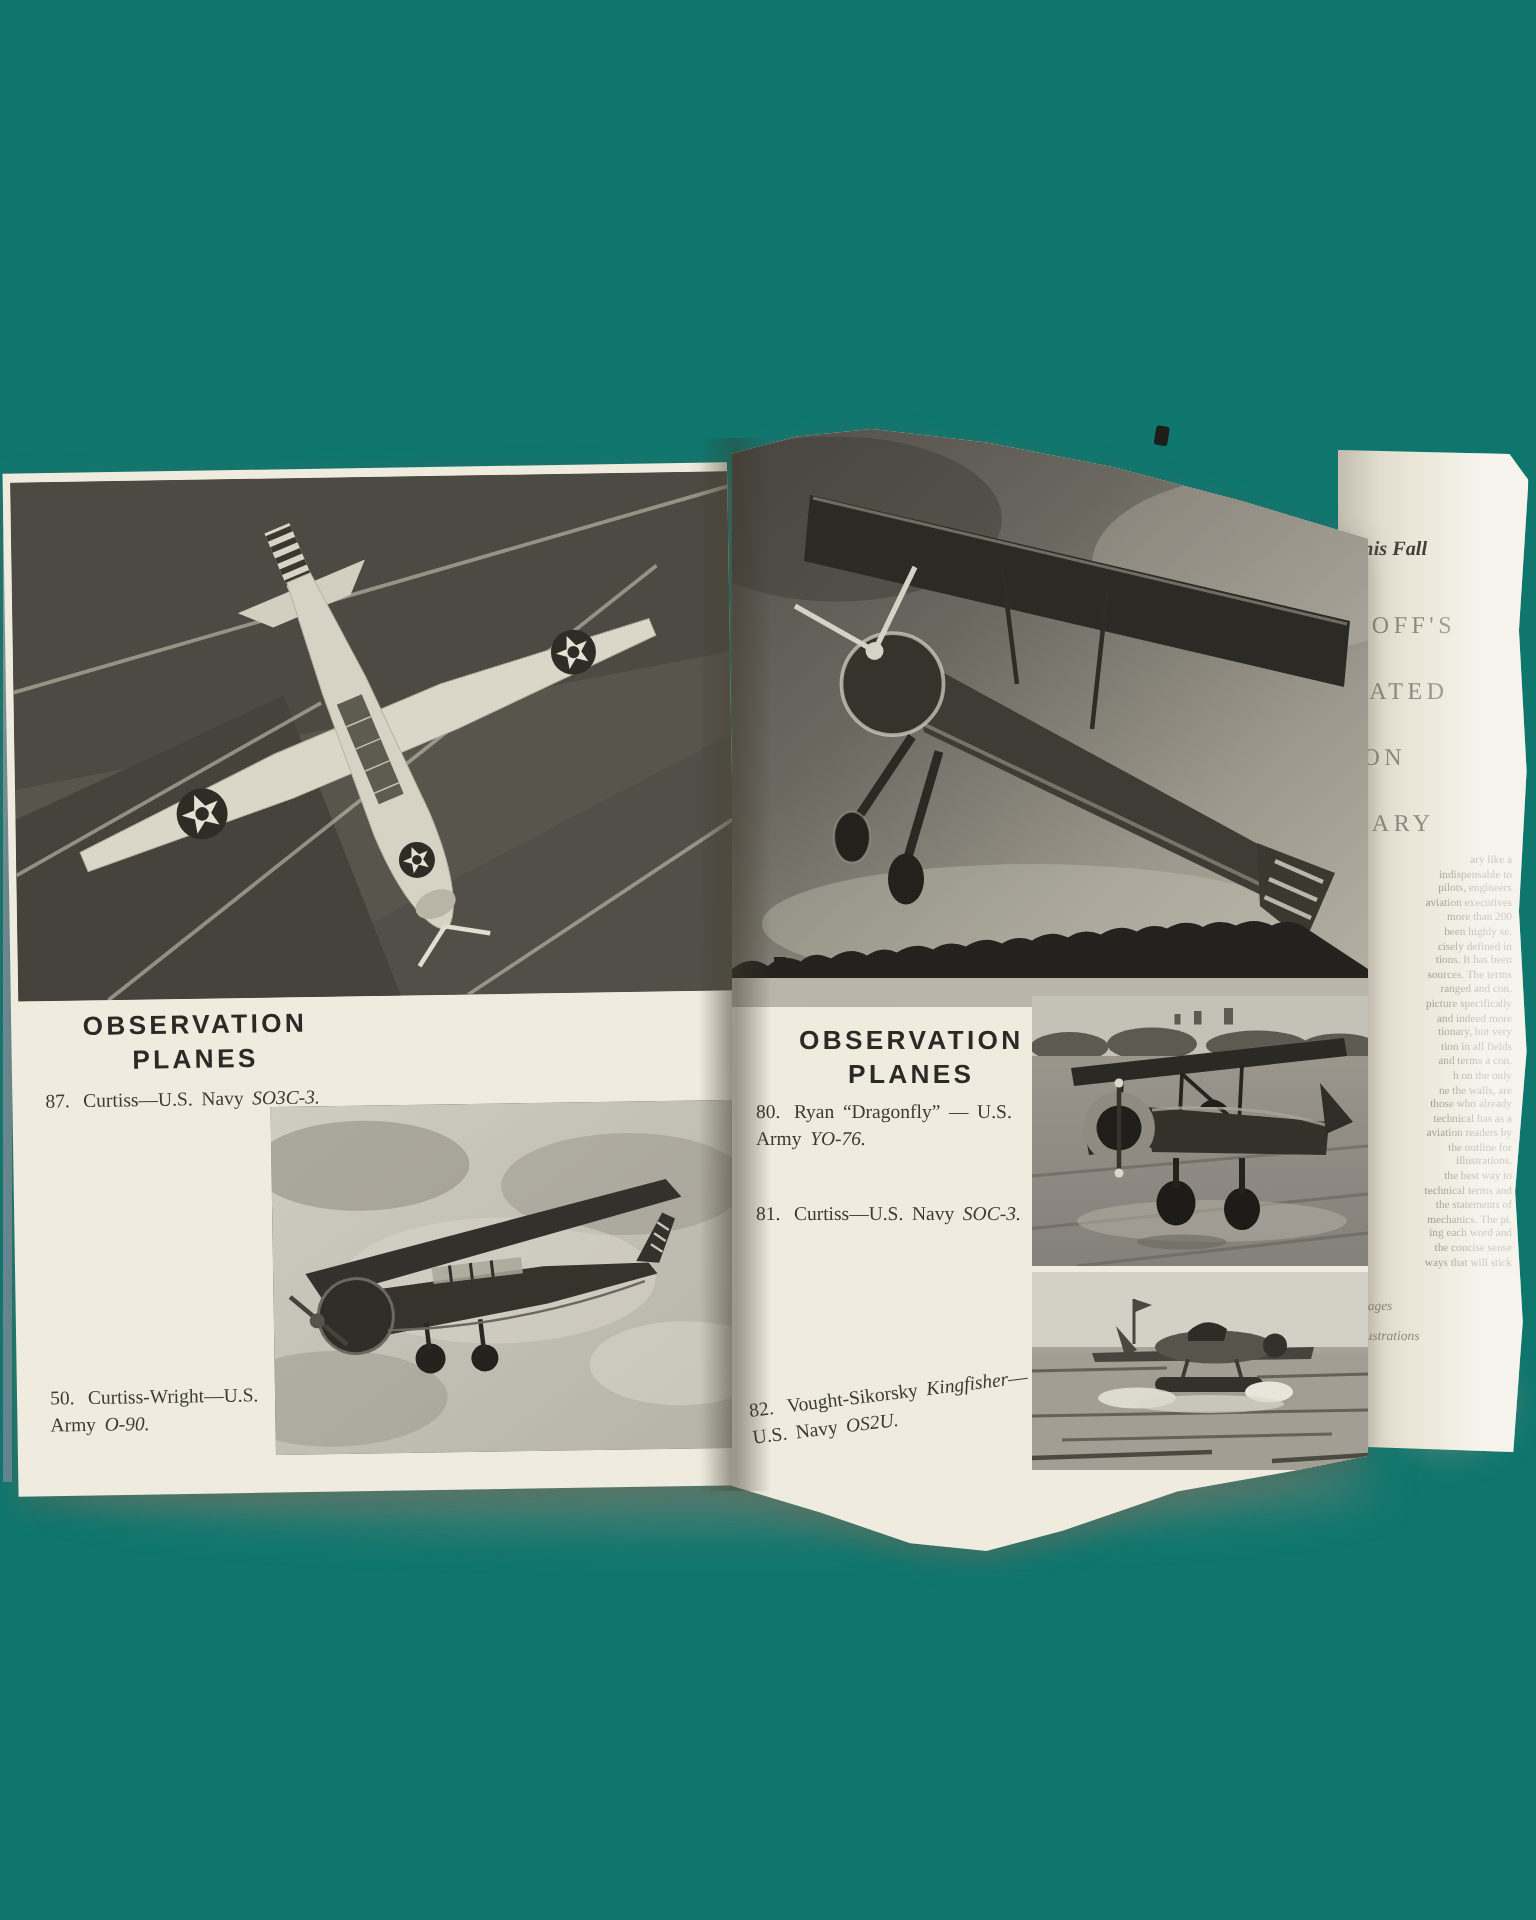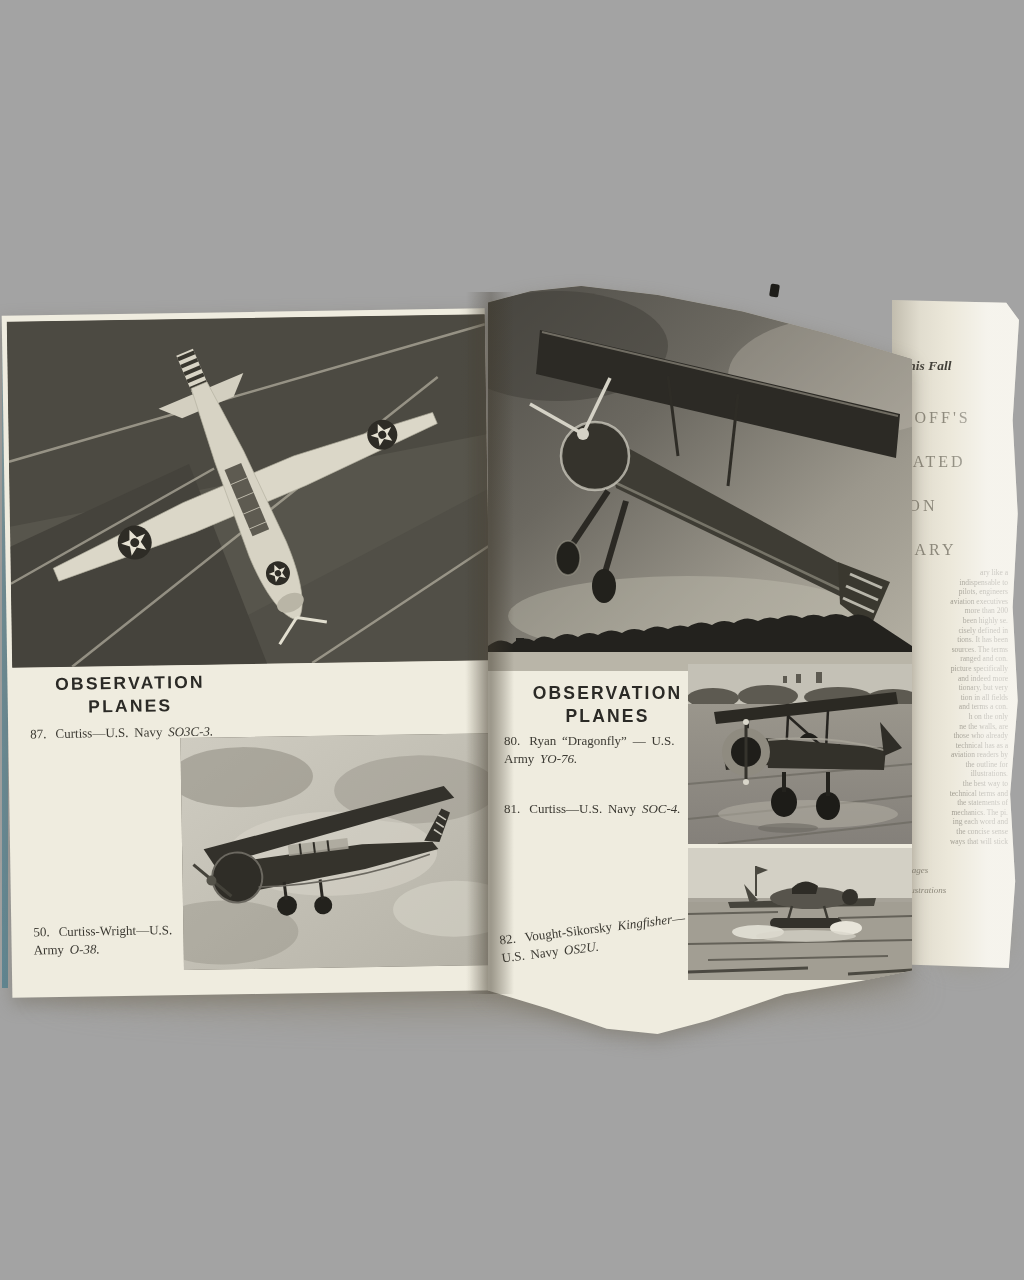--- a/index.html
+++ b/index.html
@@ -1,16 +1,16 @@
 <!DOCTYPE html>
 <html><head>
 <meta charset="utf-8">
 <style>
   html,body{margin:0;padding:0;background:#ffffff;}
-  .stage{position:relative;width:1024px;height:1280px;background:#a3a3a3;overflow:hidden;
+  .stage{position:relative;width:1024px;height:1280px;background:#0f766e;overflow:hidden;
          font-family:"Liberation Sans",sans-serif;}
   .floor-shadow{position:absolute;left:40px;top:960px;width:880px;height:60px;border-radius:50%;
          background:rgba(140,134,118,.45);filter:blur(14px);}
   .flap-shadow{position:absolute;left:920px;top:900px;width:90px;height:70px;border-radius:50%;
          background:rgba(150,144,128,.4);filter:blur(10px);}
   .page-wrap{position:absolute;inset:0;filter:drop-shadow(0 7px 9px rgba(110,104,88,.45));}
   .cover-edge{position:absolute;left:2px;top:320px;width:6px;height:668px;
          background:linear-gradient(#8aa8b1 0%,#6d909c 40%,#5f8794 100%);}
   .page{position:absolute;background:#efecdf;}
   .left-page{left:7px;top:312px;width:483px;height:682px;transform:rotate(-0.9deg);}
@@ -222,21 +222,21 @@
           <circle cx="-16" cy="40" r="9" fill="#23221d"></circle>
               <line x1="-16" y1="14" x2="-16" y2="34" stroke="#2a2823" stroke-width="3"></line>
           <line x1="-140" y1="-16" x2="-106" y2="20" stroke="#44423a" stroke-width="3"></line>
           <circle cx="-124" cy="2" r="5" fill="#55534a"></circle>
           <path d="M -78,14 Q 10,22 96,2" stroke="#6b6860" stroke-width="1.6" fill="none"></path>
         </g>
       </svg>
     </div>
 
     <div class="cap cap79">
-      <span class="num">50.</span><span>Curtiss-Wright—U.S. Army </span><span class="it">O-38.</span>
+      <span class="num">50.</span><span>Curtiss-Wright—U.S. Army </span><span class="it">O-90.</span>
     </div>
     <div class="page-shade-r"></div>
   </div>
   </div>
 
   <div class="page-wrap z2">
   <div class="page right-page">
     <div class="photo p80" aria-label="Ryan YO-51 Dragonfly climbing steeply, fixed landing gear, striped rudder, tree line below">
       <svg viewBox="0 0 424 385" preserveAspectRatio="none">
         <defs>
@@ -291,21 +291,21 @@
     <div class="hdr hdr-r">
       <div>OBSERVATION</div>
       <div>PLANES</div>
     </div>
 
     <div class="cap cap80">
       <span class="num">80.</span><span>Ryan “Dragonfly” — U.S. Army </span><span class="it">YO-76.</span>
     </div>
 
     <div class="cap cap81">
-      <span class="num">81.</span><span>Curtiss—U.S. Navy </span><span class="it">SOC-4.</span>
+      <span class="num">81.</span><span>Curtiss—U.S. Navy </span><span class="it">SOC-3.</span>
     </div>
 
     <div class="photo p81" aria-label="Curtiss SOC-3 biplane taxiing on wet ramp, radial engine facing left">
       <svg viewBox="0 0 224 180" preserveAspectRatio="none">
         <defs>
           <linearGradient id="gnd81" x1="0" y1="0" x2="0" y2="1">
             <stop offset="0" stop-color="#9a968c"></stop>
                 <stop offset="1" stop-color="#84807a"></stop>
           </linearGradient>
         </defs>

